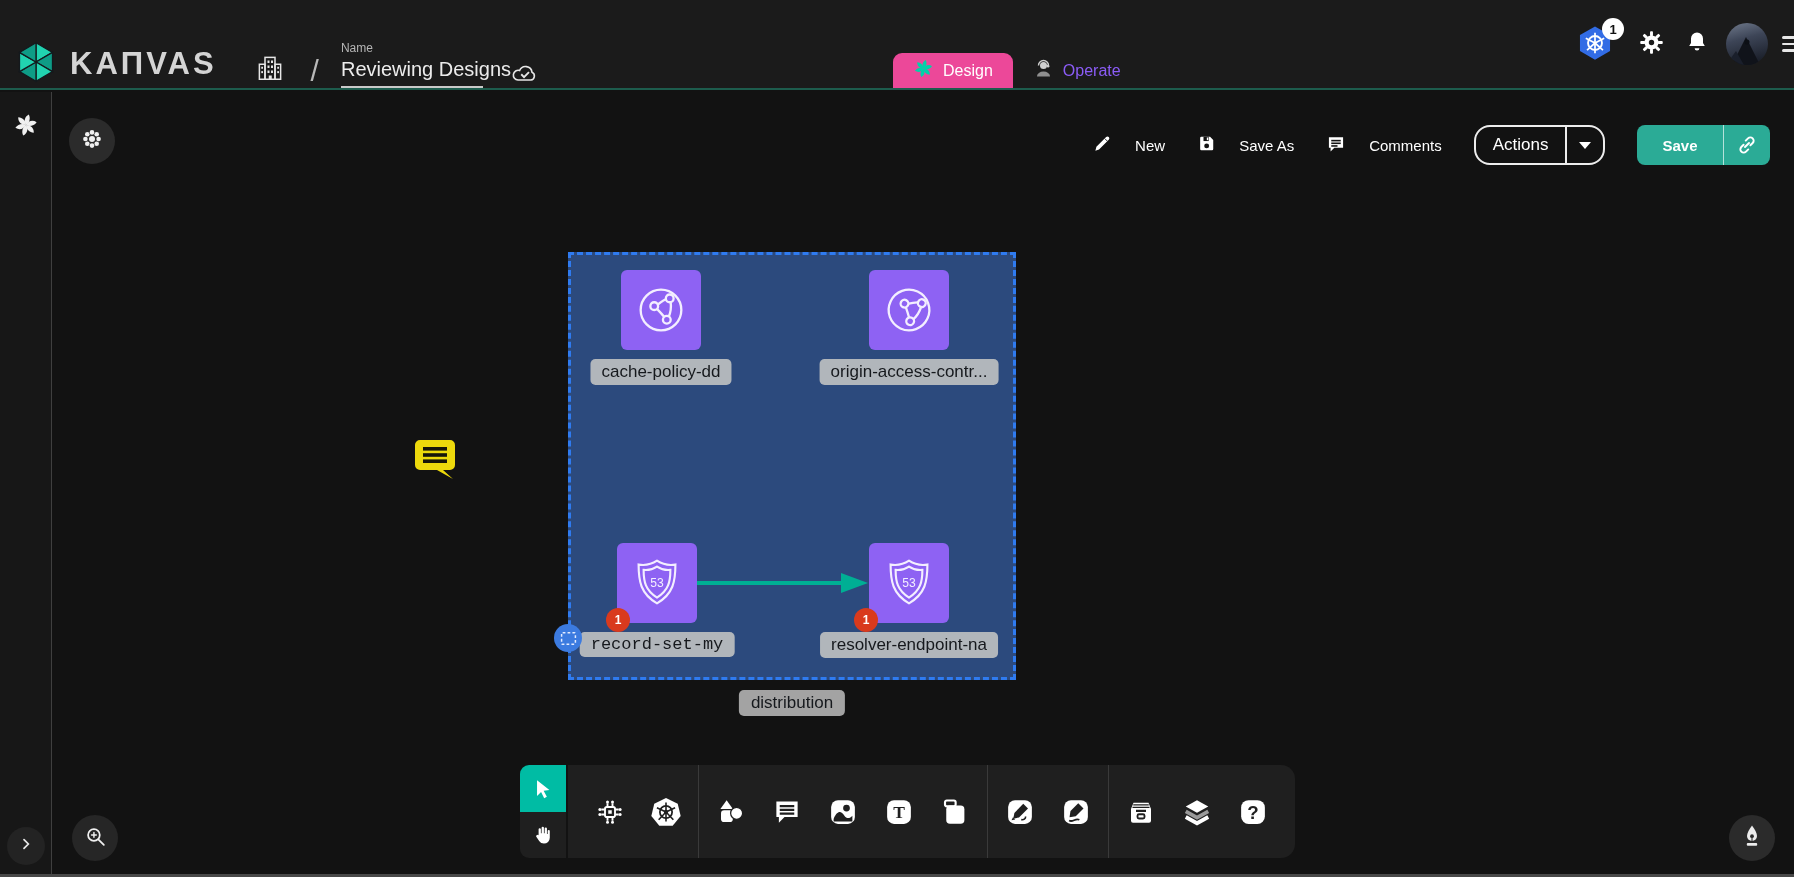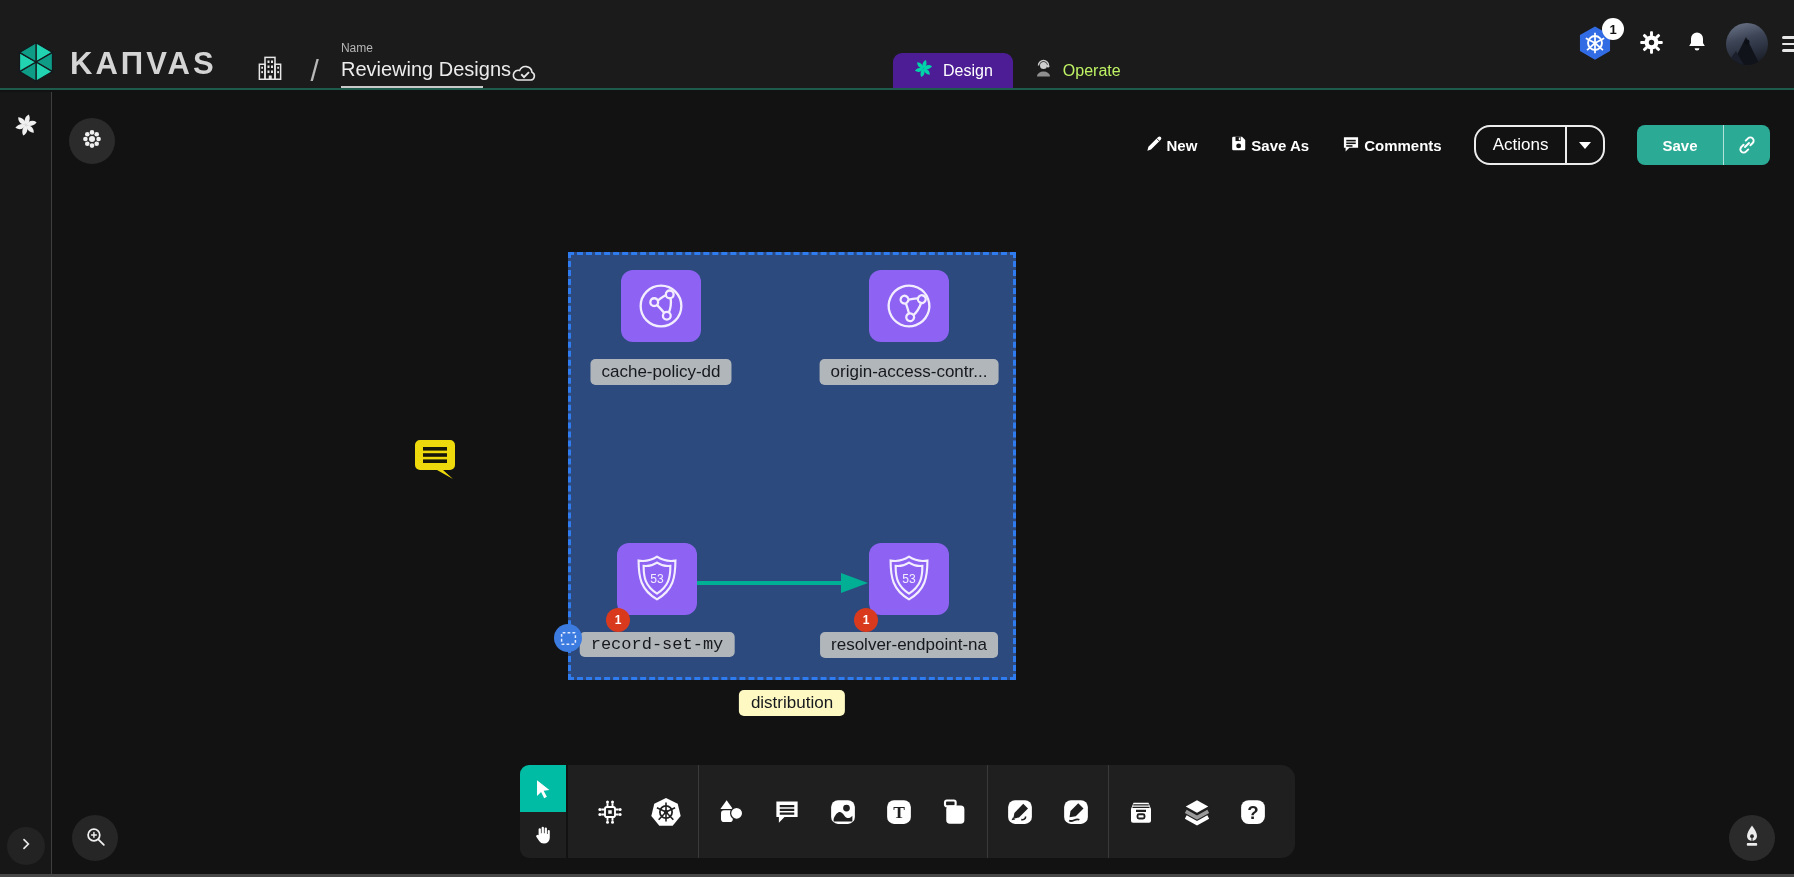--- a/index.html
+++ b/index.html
@@ -17,22 +17,22 @@
   .hdr-slash { margin-left:26px; color:#b9b9b9; font-size:30px; font-weight:300; }
   .name-group { margin-left:22px; display:flex; flex-direction:column; }
   .name-label { font-size:12px; color:#b5b5b5; margin-bottom:3px; }
   .name-value { font-size:20px; color:#ececec; width:142px; border-bottom:2px solid #c9c9c9;
                 padding-bottom:5px; white-space:nowrap; }
   .hdr-cloud { margin-left:28px; margin-top:6px; }
 
   
   .tabs { position:absolute; left:893px; bottom:0; display:flex; align-items:flex-end; }
   .tab { display:flex; align-items:center; gap:9px; height:35px; padding:0 20px;
-         font-size:16px; color:#bef264; border-radius:9px 9px 0 0; cursor:pointer; }
-  .tab.active { background:#4c1d95; color:#ffffff; }
+         font-size:16px; color:#8b5cf6; border-radius:9px 9px 0 0; cursor:pointer; }
+  .tab.active { background:#ec4899; color:#ffffff; }
 
   
   .header-right { position:absolute; right:0; top:0; height:88px; display:flex; align-items:center; }
   .k8s-wrap { position:relative; width:40px; height:40px; margin-right:18px; cursor:pointer; }
   .k8s-badge { position:absolute; right:-8px; top:-6px; width:22px; height:22px; border-radius:50%;
                background:#ffffff; color:#111; font-size:13px; font-weight:bold;
                display:flex; align-items:center; justify-content:center; }
   .hdr-icon-btn { width:34px; height:34px; display:flex; align-items:center; justify-content:center;
                   margin-right:12px; cursor:pointer; }
   .avatar { width:42px; height:42px; border-radius:50%; overflow:hidden; margin-right:14px; cursor:pointer;
@@ -46,22 +46,22 @@
   .sidebar { position:absolute; left:0; top:92px; width:52px; height:785px;
              background:#171717; border-right:1px solid #3f3f3f; z-index:40; }
   .sidebar-logo { position:absolute; left:13px; top:20px; cursor:pointer; }
   .sidebar-expand { position:absolute; left:7px; bottom:12px; width:38px; height:38px; border-radius:50%;
                     background:#232323; display:flex; align-items:center; justify-content:center;
                     color:#e8e8e8; cursor:pointer; }
 
   
   .action-bar { position:absolute; top:125px; right:24px; display:flex; align-items:center;
                 gap:32px; height:40px; z-index:30; }
-  .action-item { display:flex; align-items:center; gap:3px; color:#ffffff; font-size:15px;
-                 font-weight:bold; cursor:pointer; }
+  .action-item { display:flex; align-items:center; gap:23px; color:#ffffff; font-size:15px;
+                 font-weight:normal; cursor:pointer; }
   .btn-actions { display:flex; align-items:stretch; height:40px; border:2px solid #ededed;
                  border-radius:16px; color:#fff; cursor:pointer; }
   .btn-actions .lbl { display:flex; align-items:center; padding:0 17px; font-size:17px; }
   .btn-actions .sep { width:2px; background:#ededed; }
   .btn-actions .caret-seg { width:36px; display:flex; align-items:center; justify-content:center; }
   .caret-down { width:0; height:0; border-left:6px solid transparent; border-right:6px solid transparent;
                 border-top:7px solid #ffffff; }
   .btn-share { display:flex; align-items:stretch; height:40px; background:#2BAB96;
                border-radius:8px; color:#fff; cursor:pointer; }
   .btn-share .lbl { display:flex; align-items:center; padding:0 25px; font-size:15px; font-weight:bold; }
@@ -70,30 +70,30 @@
 
   
   .float-btn { position:absolute; border-radius:50%; display:flex; align-items:center;
                justify-content:center; cursor:pointer; z-index:30; }
   .btn-flower { left:69px; top:118px; width:46px; height:46px; background:#2b2b2b; }
   .btn-zoom   { left:72px; top:815px; width:46px; height:46px; background:#262626; }
   .btn-pennib { left:1729px; top:815px; width:46px; height:46px; background:#2b2b2b; }
 
   .selection-box { position:absolute; left:568px; top:252px; width:448px; height:428px;
                    background:#2C4A7D; border:3px dashed #2F7BF0; z-index:10; }
-  .node { position:absolute; width:80px; height:72px; background:#8E62F3; border-radius:12px;
+  .node { position:absolute; width:80px; height:80px; background:#8E62F3; border-radius:6px;
           display:flex; align-items:center; justify-content:center; cursor:pointer; }
   .node-label { position:absolute; transform:translateX(-50%); background:#B1B6BB; color:#16191d;
                 font-size:17px; padding:3px 11px; border-radius:5px; white-space:nowrap; z-index:12; }
   .err-badge { position:absolute; width:24px; height:24px; border-radius:50%; background:#D93A1D;
                color:#fff; font-size:12px; font-weight:bold; display:flex; align-items:center;
                justify-content:center; z-index:13; cursor:pointer; }
   .edge-svg { position:absolute; left:126px; top:315px; z-index:11; }
   .group-label { position:absolute; left:50%; transform:translateX(-50%); top:435px;
-                 background:#fef9c3; color:#16191d; font-size:17px; padding:3px 12px;
+                 background:#a3a3a3; color:#16191d; font-size:17px; padding:3px 12px;
                  border-radius:5px; white-space:nowrap; }
   .sel-handle { position:absolute; left:554px; top:624px; width:28px; height:28px; border-radius:50%;
                 background:#3C7BE0; display:flex; align-items:center; justify-content:center;
                 z-index:14; cursor:pointer; }
   .comment-pin { position:absolute; left:413px; top:437px; z-index:12; cursor:pointer; }
 
   
   .bottom-toolbar { position:absolute; left:520px; top:765px; height:93px; display:flex; z-index:30; }
   .tool-col { width:46px; display:flex; flex-direction:column; margin-right:2px; }
   .cursor-cell { height:47px; background:#00BCA4; border-radius:9px 0 0 0; display:flex;

